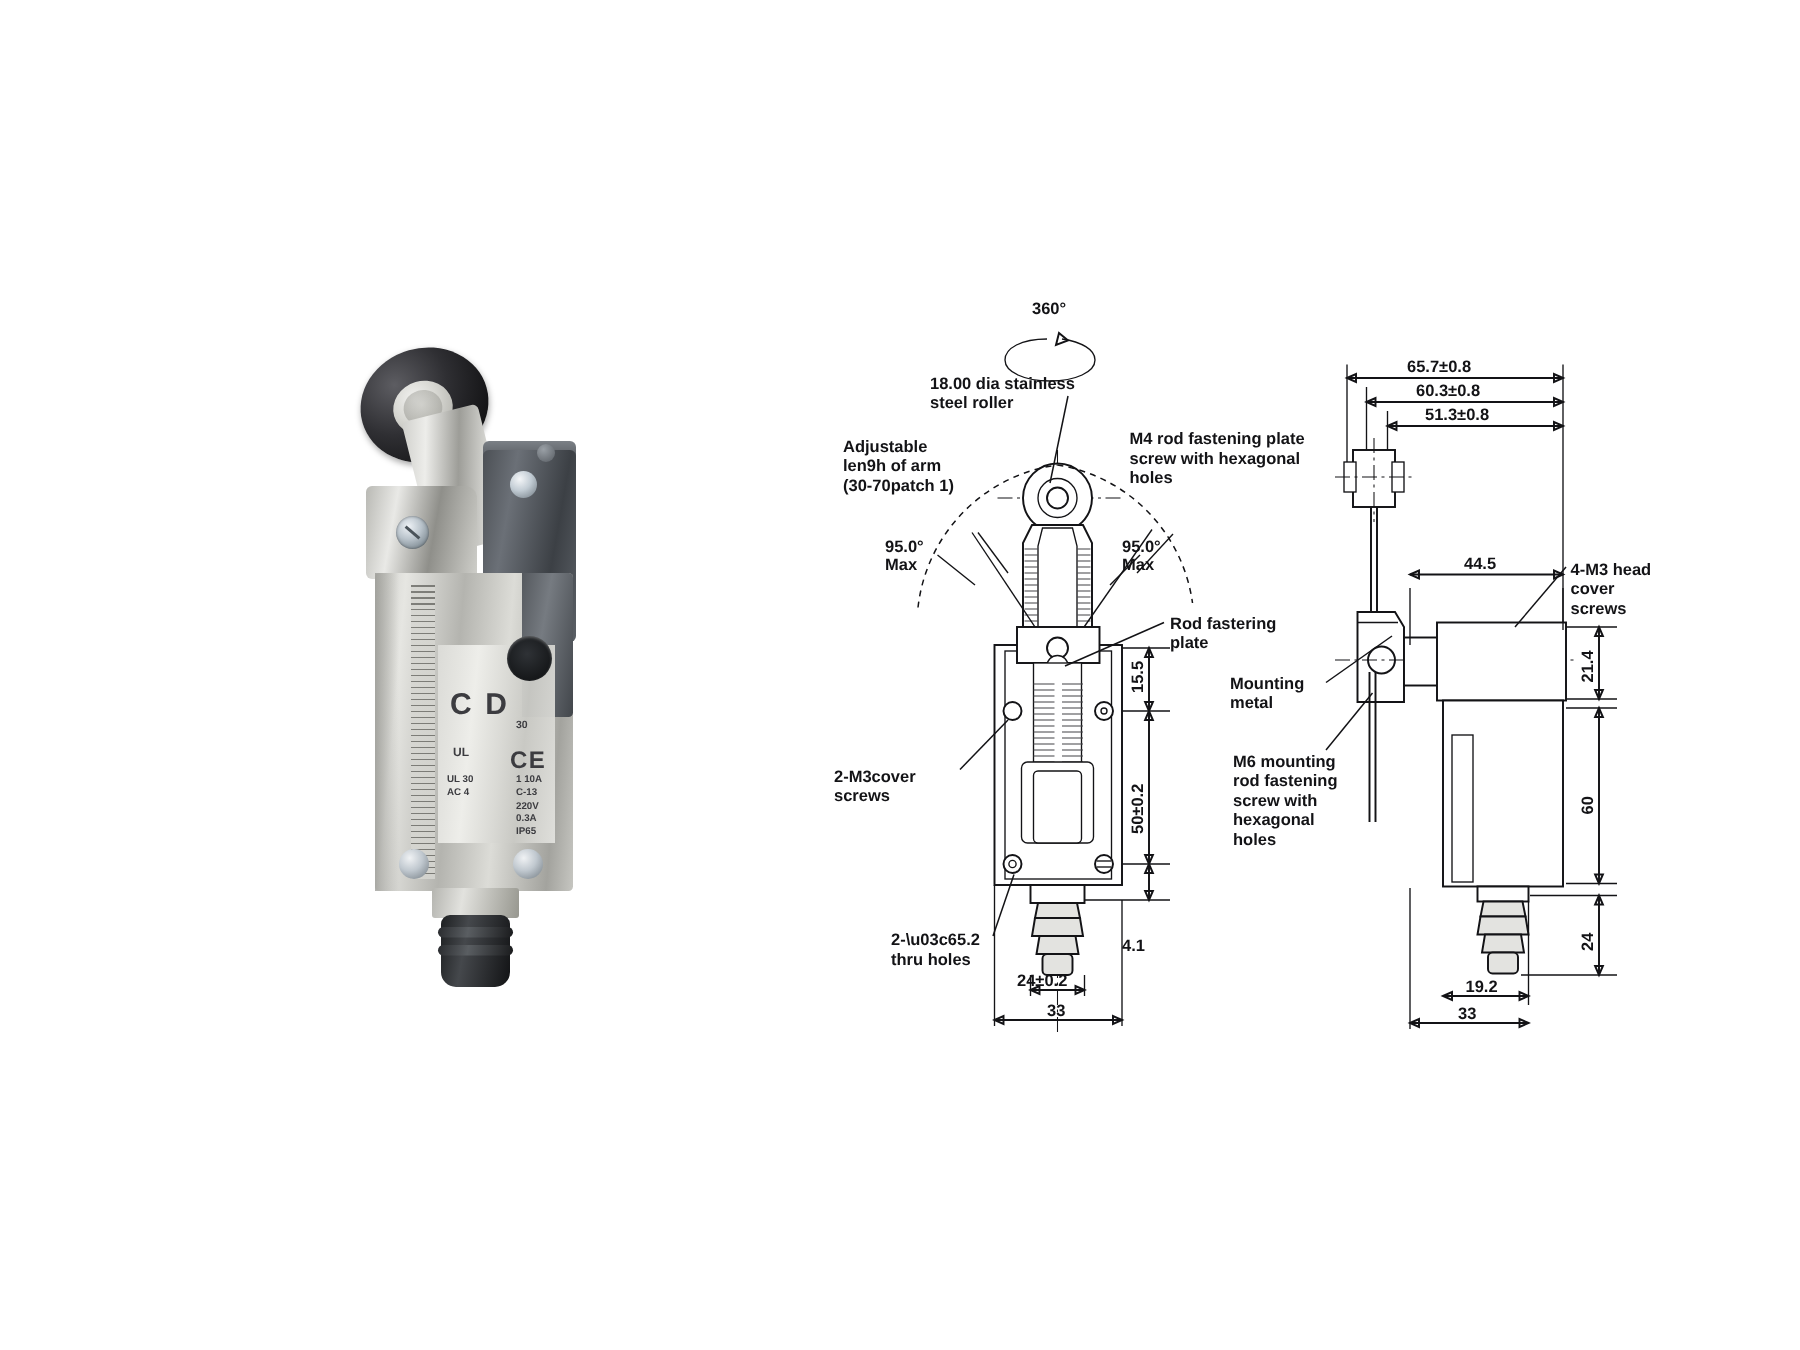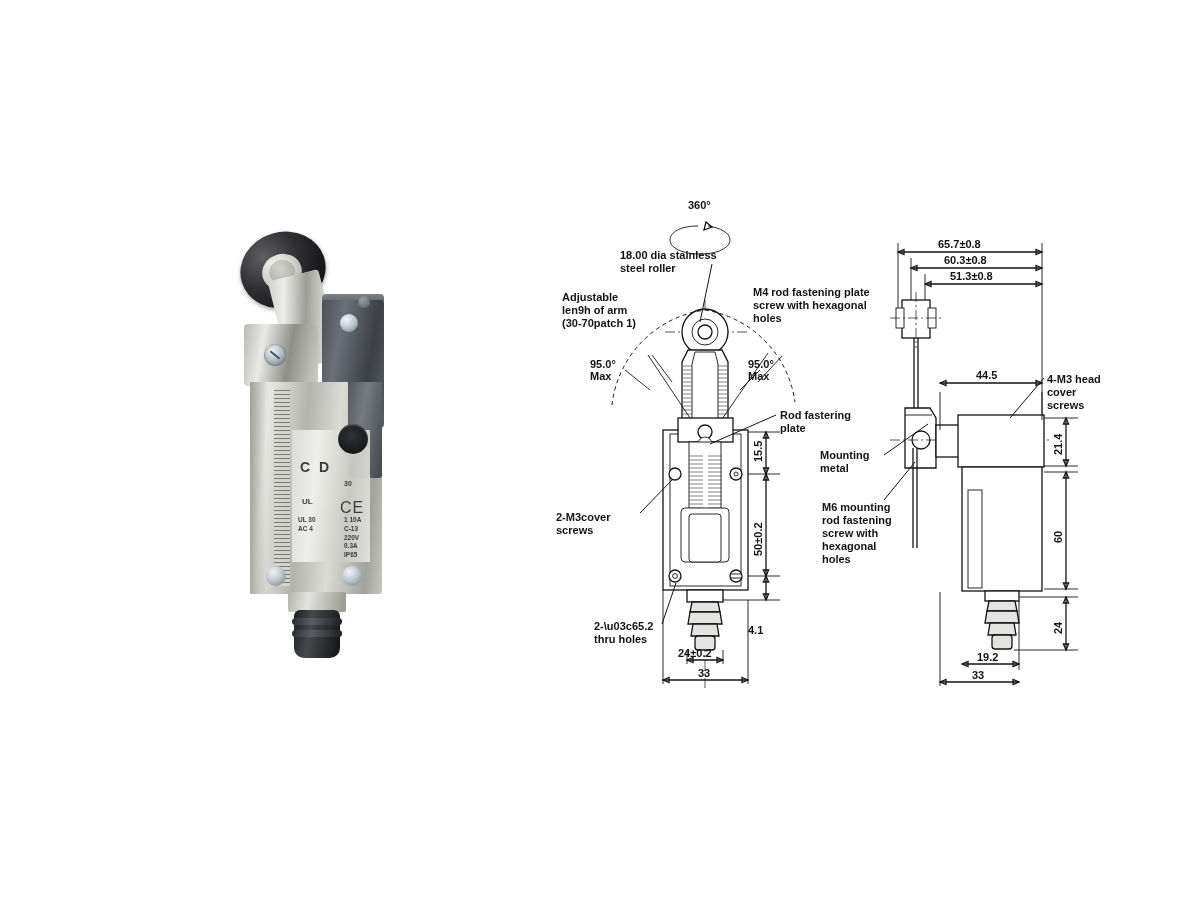--- a/index.html
+++ b/index.html
@@ -143,23 +143,23 @@
     background: linear-gradient(96deg, #dcdcd8 0%, #f0f0ec 30%, #c9c9c4 70%, #e2e2de 100%);
     opacity: .95;
   }
   .label-txt {
     color: #3c3c40;
     font-family: "Liberation Sans", sans-serif;
     line-height: 1.05;
     white-space: pre;
     font-weight: bold;
   }
-  .lbl-brand { left: 78px; top: 228px; font-size: 14px; font-weight: bold; letter-spacing: 9px; }
+  .lbl-brand { left: 78px; top: 228px; font-size: 20px; font-weight: bold; letter-spacing: 9px; }
   .lbl-model { left: 122px; top: 248px; font-size: 7px; }
-  .lbl-ce    { left: 118px; top: 268px; font-size: 16px; font-weight: normal; letter-spacing: 1px; }
+  .lbl-ce    { left: 118px; top: 268px; font-size: 16px; font-weight: bold; letter-spacing: 1px; }
   .lbl-ul    { left: 80px; top: 266px; font-size: 8px; }
   .lbl-specs { left: 76px; top: 284px; font-size: 6.5px; line-height: 1.35; }
   .lbl-specs2{ left: 122px; top: 284px; font-size: 6.5px; line-height: 1.35; }
   
   .body-hole {
     left: 116px; top: 192px;
     width: 30px; height: 30px;
     border-radius: 50%;
     background: radial-gradient(circle at 45% 40%, #2f3236 0%, #16181a 70%);
     box-shadow: inset 0 1px 2px rgba(255,255,255,.3);

